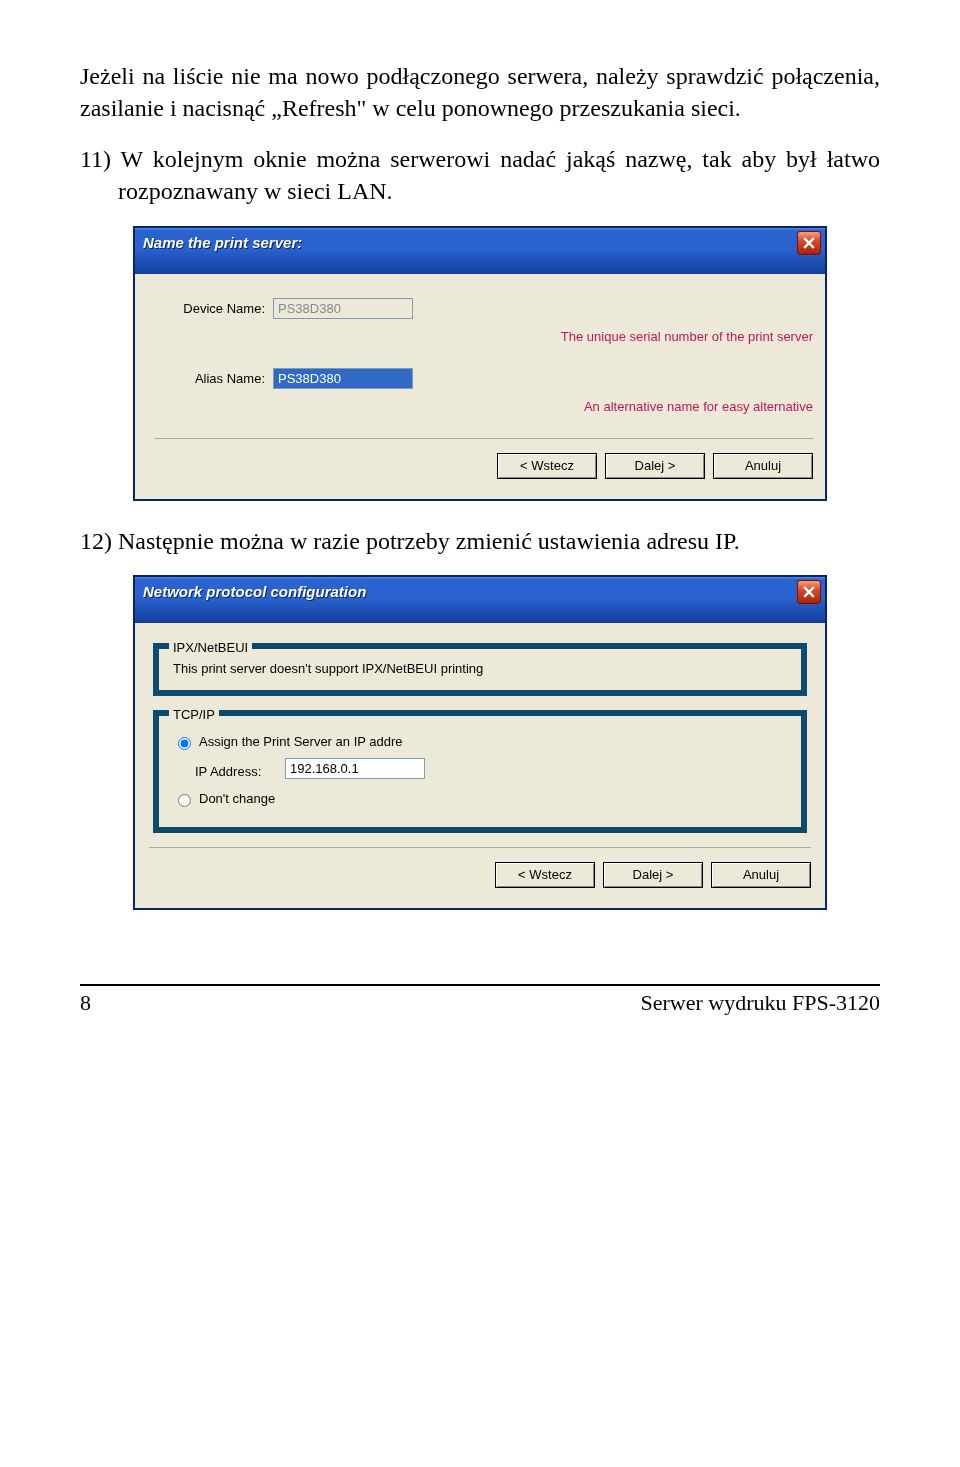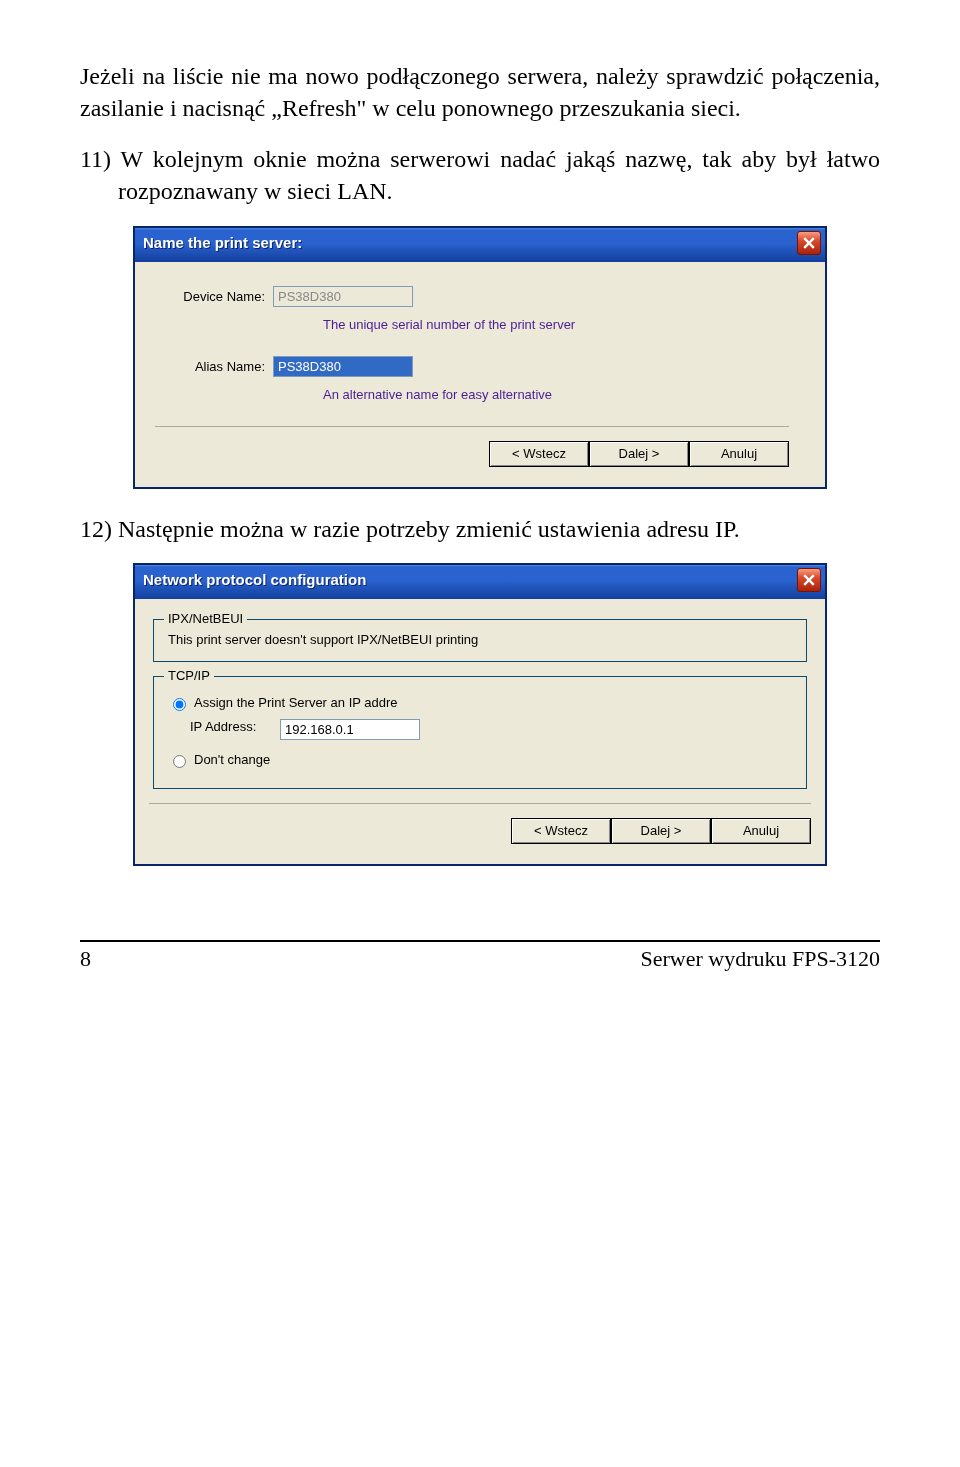--- a/index.html
+++ b/index.html
@@ -39,41 +39,42 @@
     font-family: Tahoma, sans-serif;
     font-size: 13px;
     color: #000;
   }
   .titlebar {
     height: 30px;
     background: linear-gradient(180deg,#4a8be0 0%,#2a62cf 6%,#2a62cf 45%,#123f9d 100%);
     display: flex;
     align-items: center;
     justify-content: space-between;
-    padding: 0 4px 4px 8px;
+    padding: 0 4px 16px 8px;
+    font-style: italic;
   }
   .titlebar-text {
     color: #fff;
     font-weight: bold;
     font-size: 15px;
     text-shadow: 1px 1px 0 #0a246a;
   }
   .close-btn {
     width: 22px;
     height: 22px;
     background: linear-gradient(180deg,#f89e7f,#d84a2a 40%,#a8220b);
     border: 1px solid #7a1000;
     border-radius: 3px;
     display: flex;
     align-items: center;
     justify-content: center;
   }
   .close-btn svg { width: 12px; height: 12px; }
   .dialog-body {
-    padding: 14px 36px 10px 20px;
+    padding: 14px 12px 10px 20px;
   }
   .row {
     display: flex;
     align-items: center;
     margin: 10px 0;
   }
   .lbl {
     width: 110px;
     text-align: right;
     padding-right: 8px;
@@ -82,64 +83,66 @@
     font-family: Liberation Sans, sans-serif;
     font-size: 13px;
     padding: 2px 4px;
     width: 130px;
     background: #fff;
     border: 1px solid #7f9db9;
   }
   .tf[disabled] { background:#ece9d8; color:#888; }
   .hint {
     margin: 6px 0 24px 168px;
-    color: #4c1d95;
+    color: #be185d;
+    text-align: right;
   }
   .hr-line {
     border: none;
     border-top: 1px solid #aca899;
     margin: 6px 0 10px 0;
   }
   .btn-row {
     display: flex;
     justify-content: flex-end;
+    gap: 8px;
     padding: 4px 0 10px 0;
   }
   .winbtn {
     width: 100px;
     height: 26px;
     font-family: Tahoma, sans-serif;
     font-size: 13px;
     background: #ece9d8;
     border: 1px solid #000;
     box-shadow: inset 1px 1px 0 #fff, inset -1px -1px 0 #888;
   }
   .group {
-    border: 1px solid #0c4a6e;
+    border: 6px solid #0c4a6e;
     margin: 14px 4px;
     padding: 12px 14px 14px 14px;
     position: relative;
   }
   .group-title {
     position: absolute;
     top: -9px;
     left: 10px;
     background: #ece9d8;
     padding: 0 4px;
     font-size: 13px;
   }
   .radio-row {
     display: flex;
     align-items: center;
     margin: 6px 0;
   }
   .radio-row input { margin-right: 8px; }
   .ip-row {
     display: flex;
-    align-items: flex-start;
+    align-items: flex-end;
     margin: 8px 0 8px 22px;
   }
   .ip-row .ilbl { width: 90px; }
   .plain {
     margin: 8px 0 2px 22px;
     line-height: 1.3;
   }
   .footer-line {
     border-top: 2px solid #000;
     margin: 30px 80px 0 80px;

